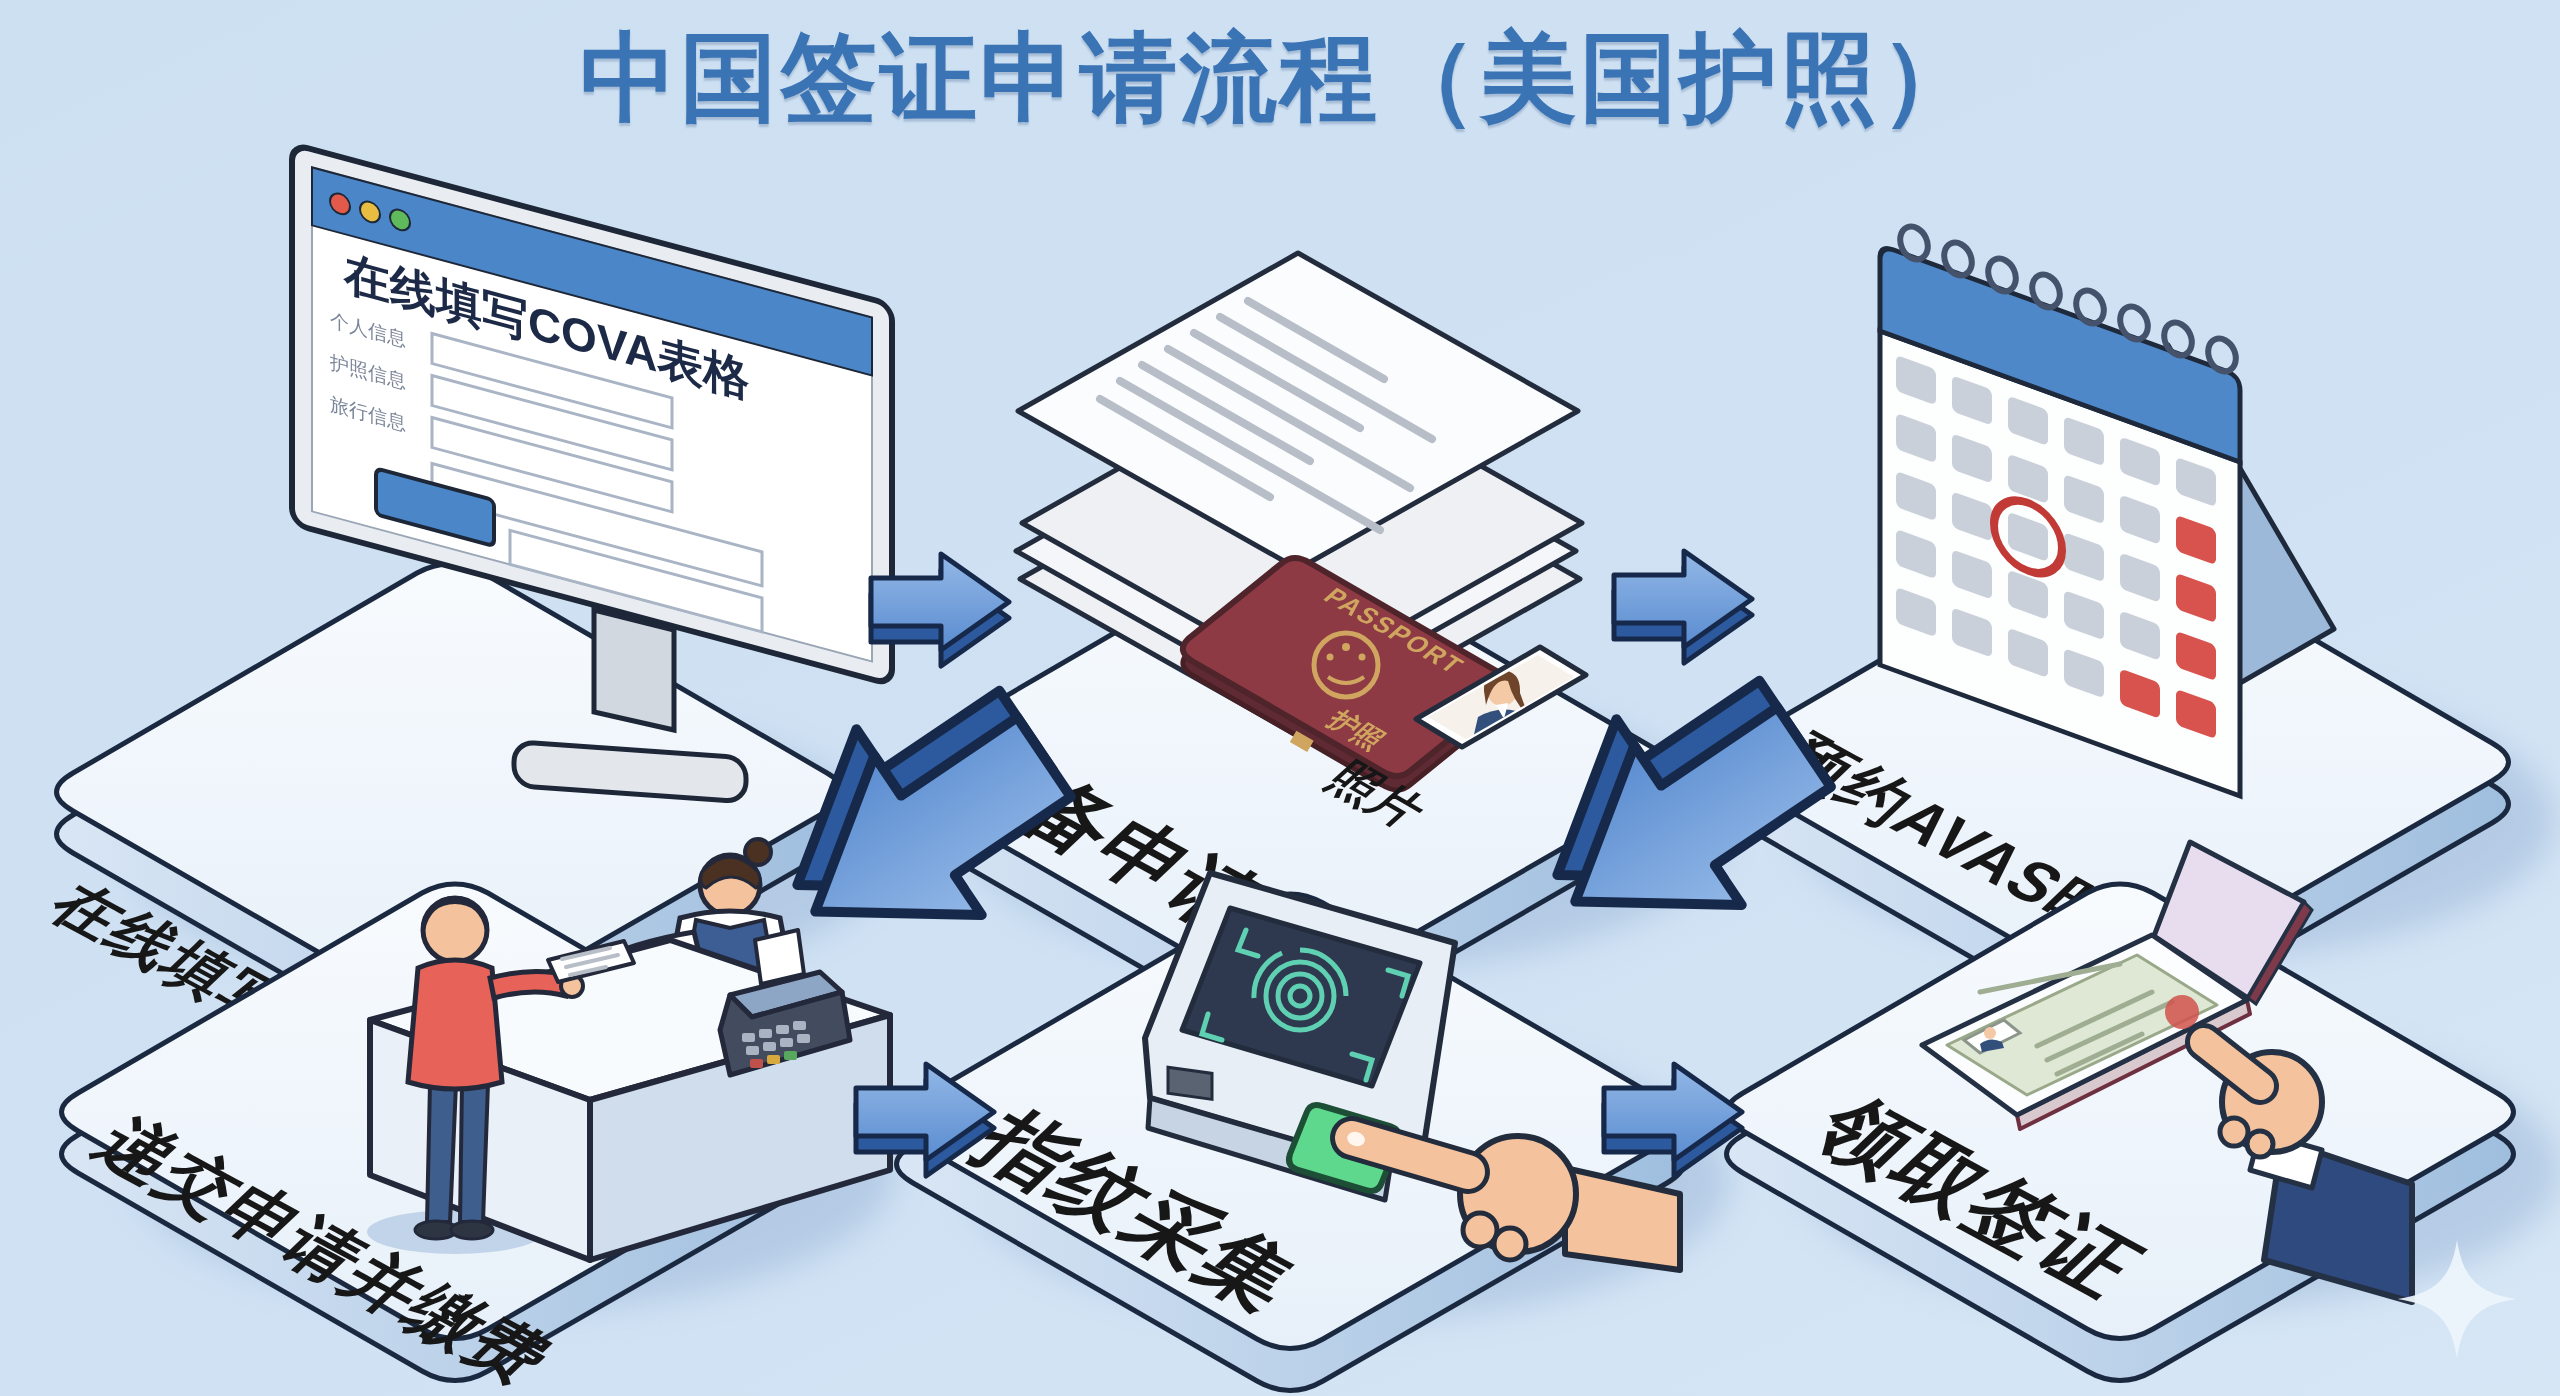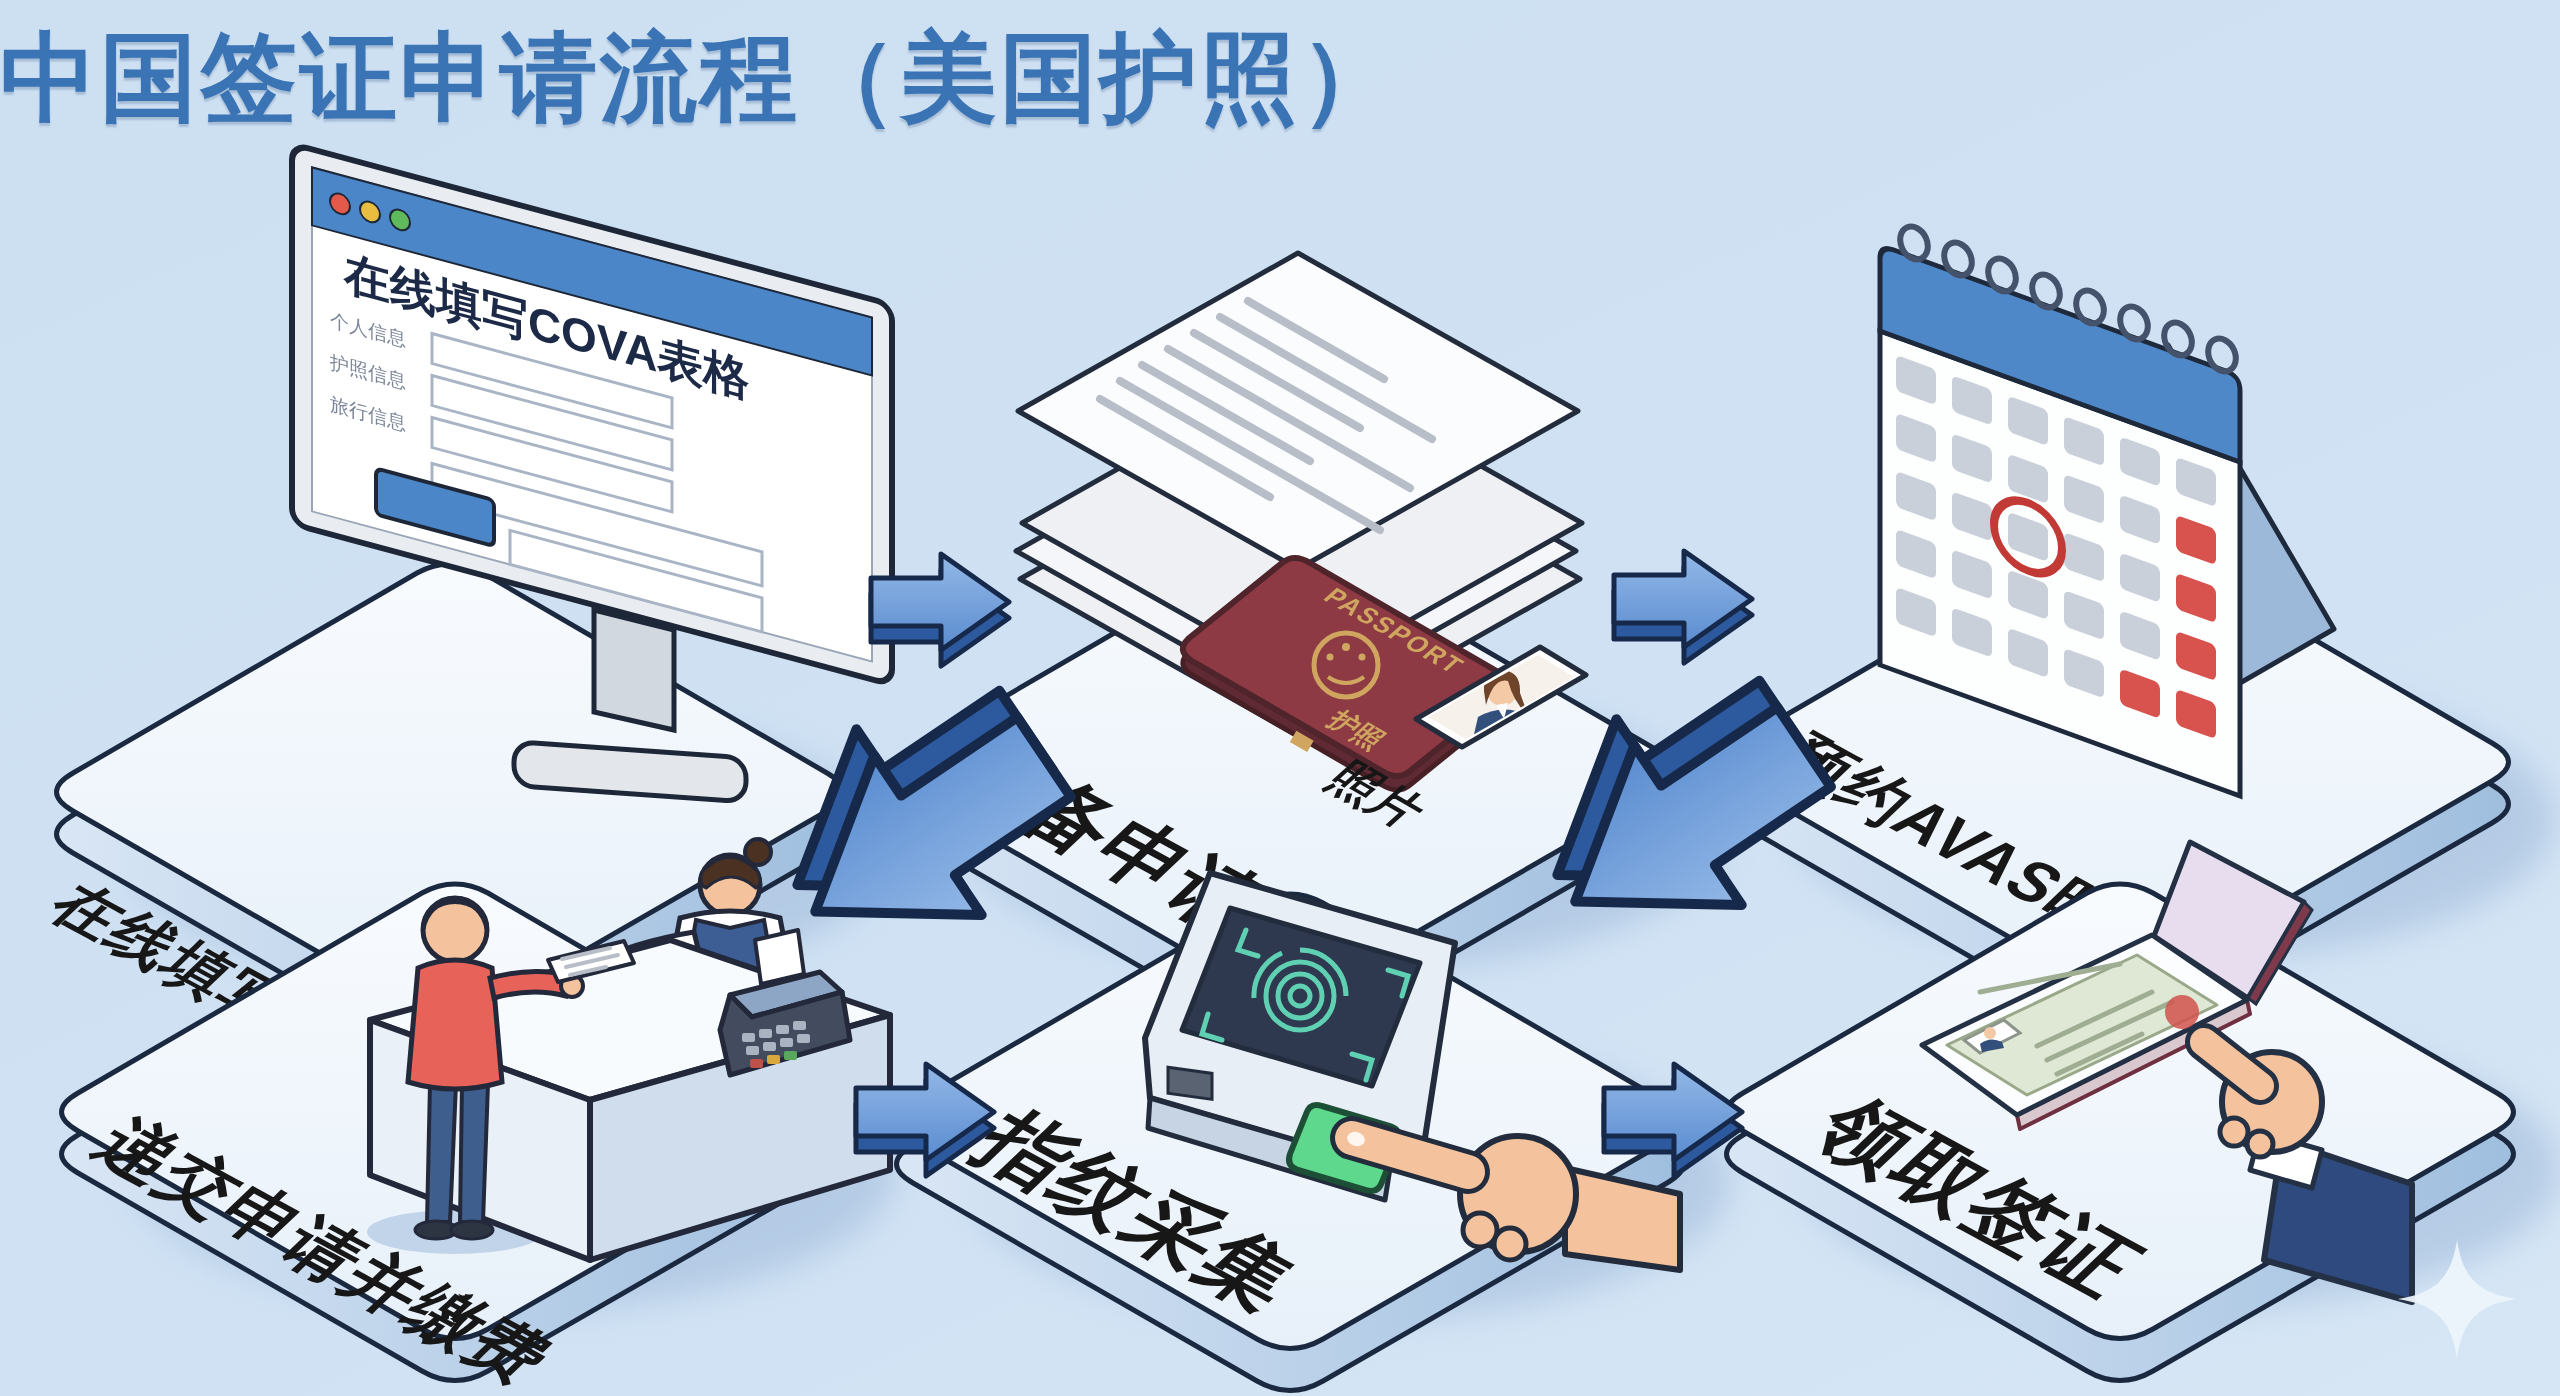--- a/index.html
+++ b/index.html
@@ -4,21 +4,21 @@
 <title>Visa Flow</title>
 <style>
   html,body{margin:0;padding:0;background:#9db4cf;}
   *{box-sizing:border-box;}
   .canvas{
     position:relative;width:2560px;height:1396px;overflow:hidden;
     background:linear-gradient(155deg,#cde0f2 0%,#cfe1f3 55%,#d6e6f5 100%);
     font-family:"Liberation Sans","DejaVu Sans",sans-serif;
   }
   .title{
-    position:absolute;left:0;right:0;top:14px;text-align:left;
+    position:absolute;left:0;right:0;top:14px;text-align:center;
     font-size:97px;font-weight:900;letter-spacing:3px;color:#3b74b4;
     text-shadow:0 3px 2px rgba(34,66,116,0.22);
   }
   .step{position:absolute;width:860px;height:580px;}
   .platform{position:absolute;left:0;top:0;width:860px;height:580px;}
   .plabel{
     position:absolute;white-space:nowrap;font-weight:900;color:#171717;
     transform:rotate(28.5deg) skewX(-18deg);transform-origin:0 0;
     letter-spacing:2px;
   }

